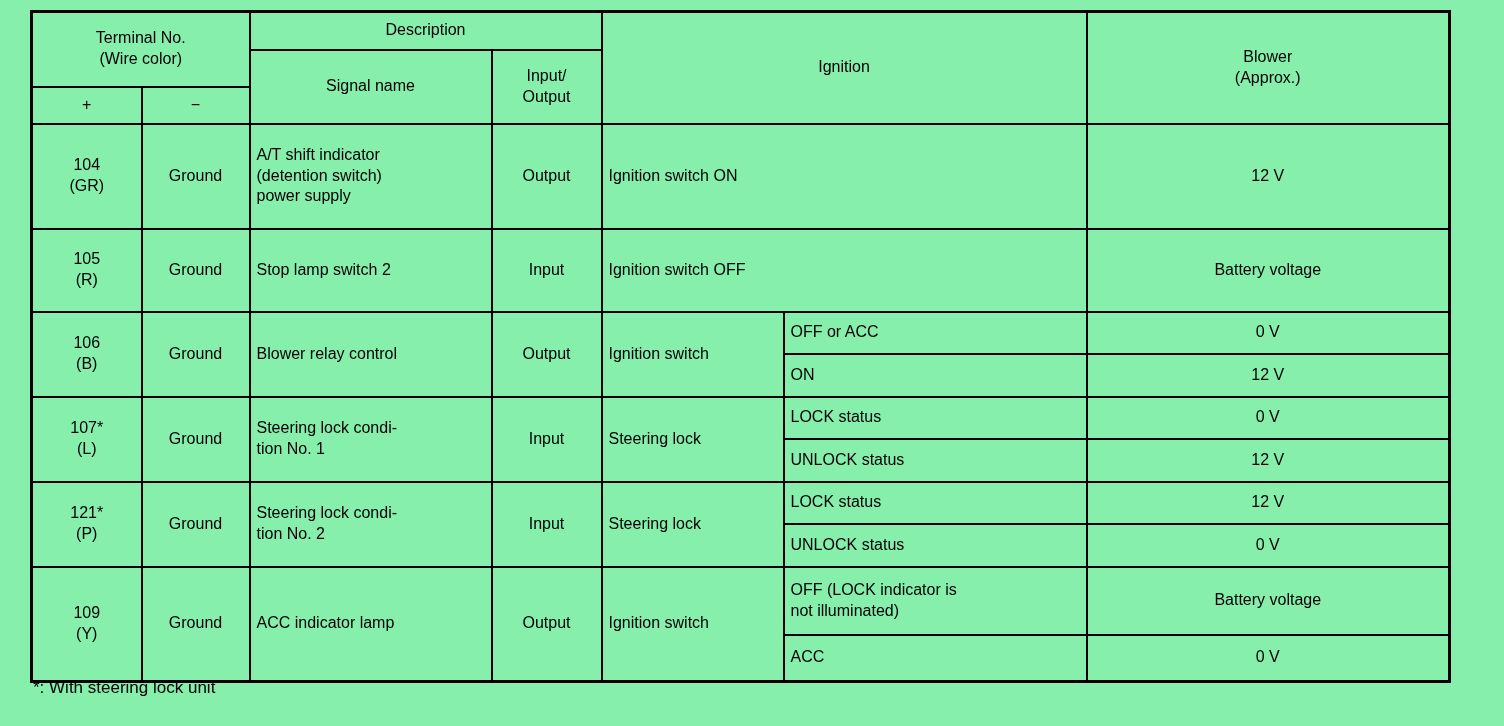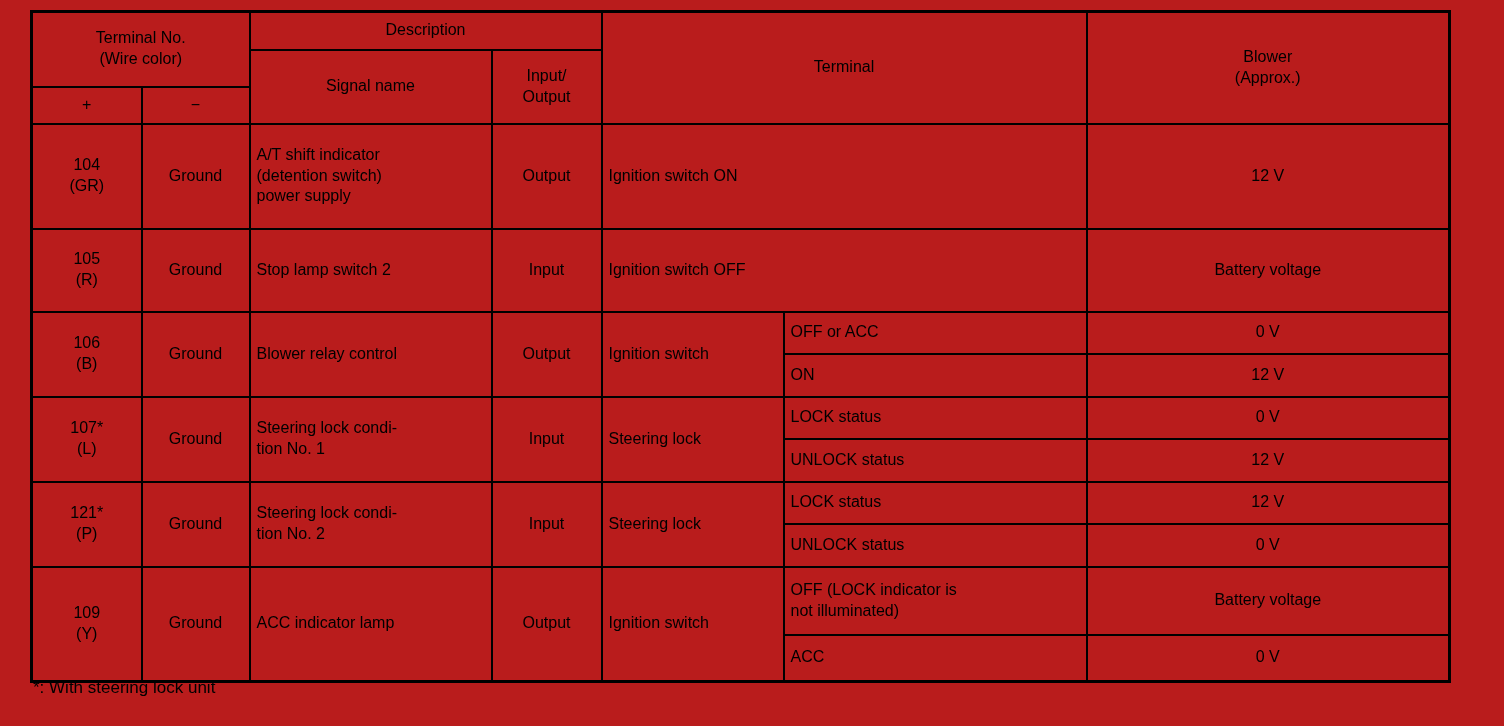--- a/index.html
+++ b/index.html
@@ -1,20 +1,20 @@
 <!DOCTYPE html>
 <html><head>
 <meta charset="utf-8">
 <style>
   html, body { margin: 0; padding: 0; background: #ffffff; }
   .page {
     position: relative;
     width: 1504px;
     height: 726px;
-    background: #b91c1c;
+    background: #86efac;
     color: #000000;
     font-family: "Liberation Sans", sans-serif;
     font-size: 16px;
   }
   table.spec {
     position: absolute;
     left: 30px;
     top: 10px;
     width: 1418px;
     border-collapse: collapse;
@@ -65,21 +65,21 @@
       <col style="width:110px">
       <col style="width:182px">
       <col style="width:303px">
       <col style="width:363px">
     </colgroup>
     <thead>
       <tr class="hA">
         <th colspan="2" rowspan="2">Terminal No.
 (Wire color)</th>
         <th colspan="2">Description</th>
-        <th colspan="2" rowspan="3">Terminal</th>
+        <th colspan="2" rowspan="3">Ignition</th>
         <th rowspan="3">Blower
 (Approx.)</th>
       </tr>
       <tr class="hB">
         <th rowspan="2">Signal name</th>
         <th rowspan="2">Input/
 Output</th>
       </tr>
       <tr class="hC">
         <th>+</th>

